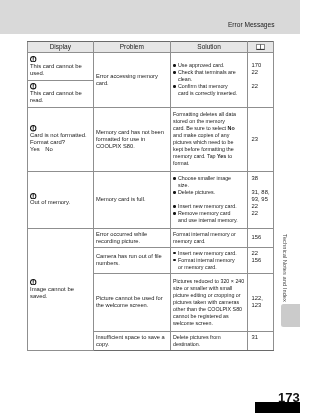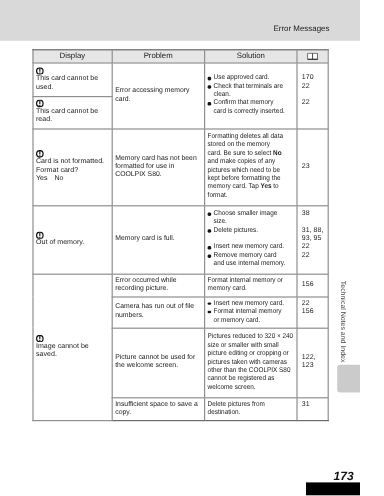--- a/index.html
+++ b/index.html
@@ -42,21 +42,21 @@
 
   
   .sidetab{position:absolute;left:280.5px;top:304px;width:20px;height:22.5px;background:#cbcbcb;
            border-radius:2.5px 0 0 2.5px;}
   .sidelabel{position:absolute;left:282.2px;top:234px;font-size:5.8px;color:#454545;
              white-space:nowrap;line-height:6px;
              writing-mode:vertical-rl;text-orientation:mixed;}
 
   
   .blackbar{position:absolute;left:254.5px;top:402px;width:45.5px;height:11px;background:#000;}
-  .folio{position:absolute;left:278px;top:394px;font-size:10px;font-style:italic;
+  .folio{position:absolute;left:278px;top:394px;font-size:13px;
          font-weight:bold;color:#111;line-height:8px;}
 </style>
 </head>
 <body>
 
 <div class="page" data-name="manual-page">
 
   <div class="topband" data-name="page-header-band">
     <div class="title" data-name="running-head-title">Error Messages</div>
   </div>

